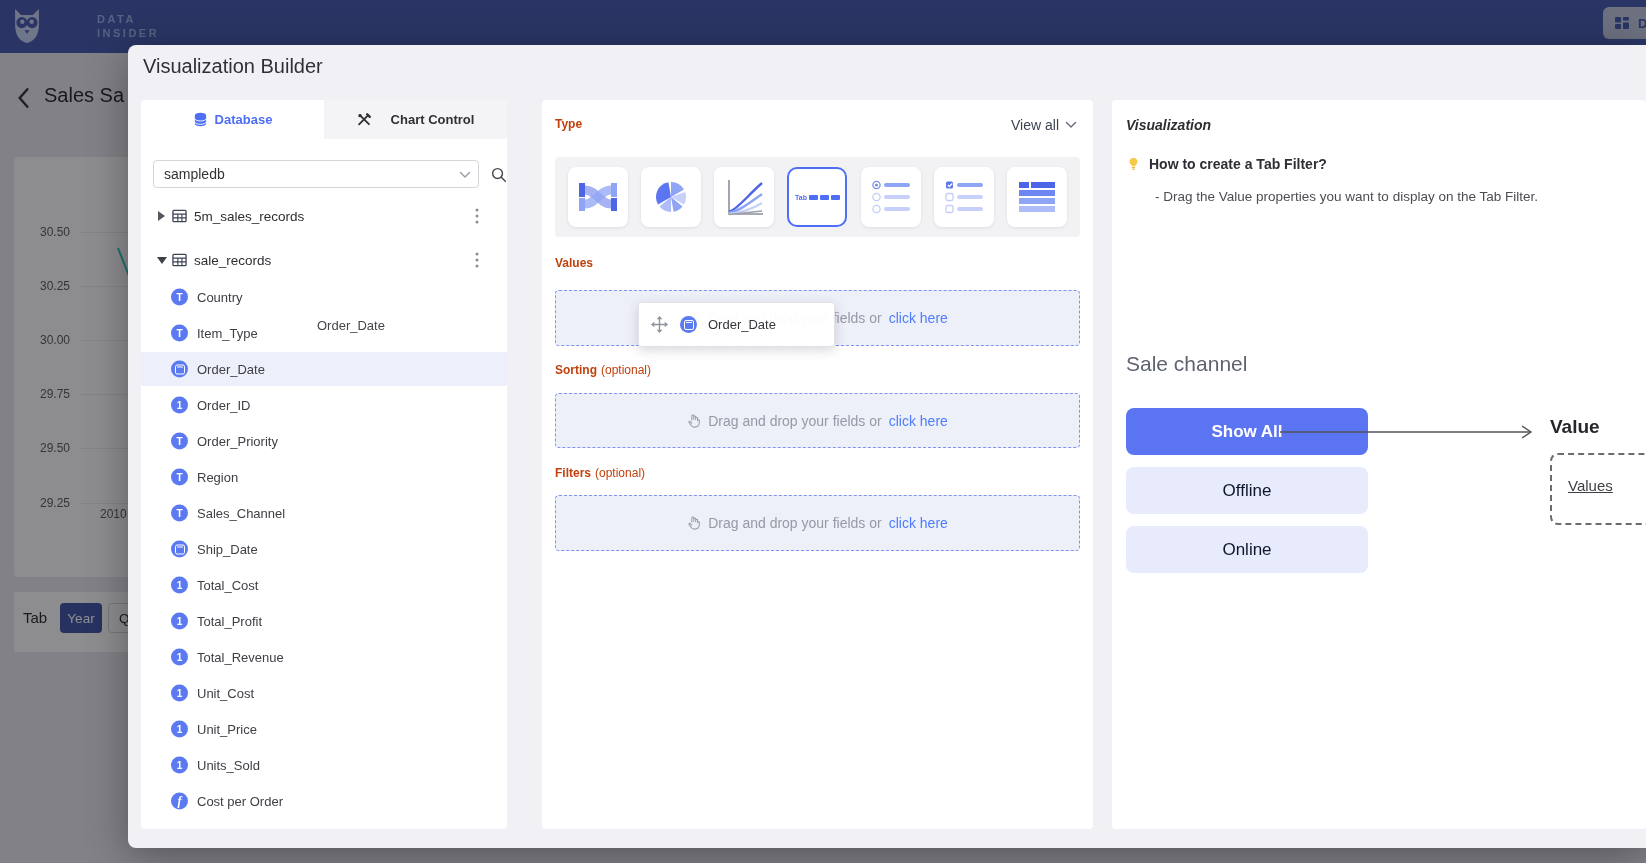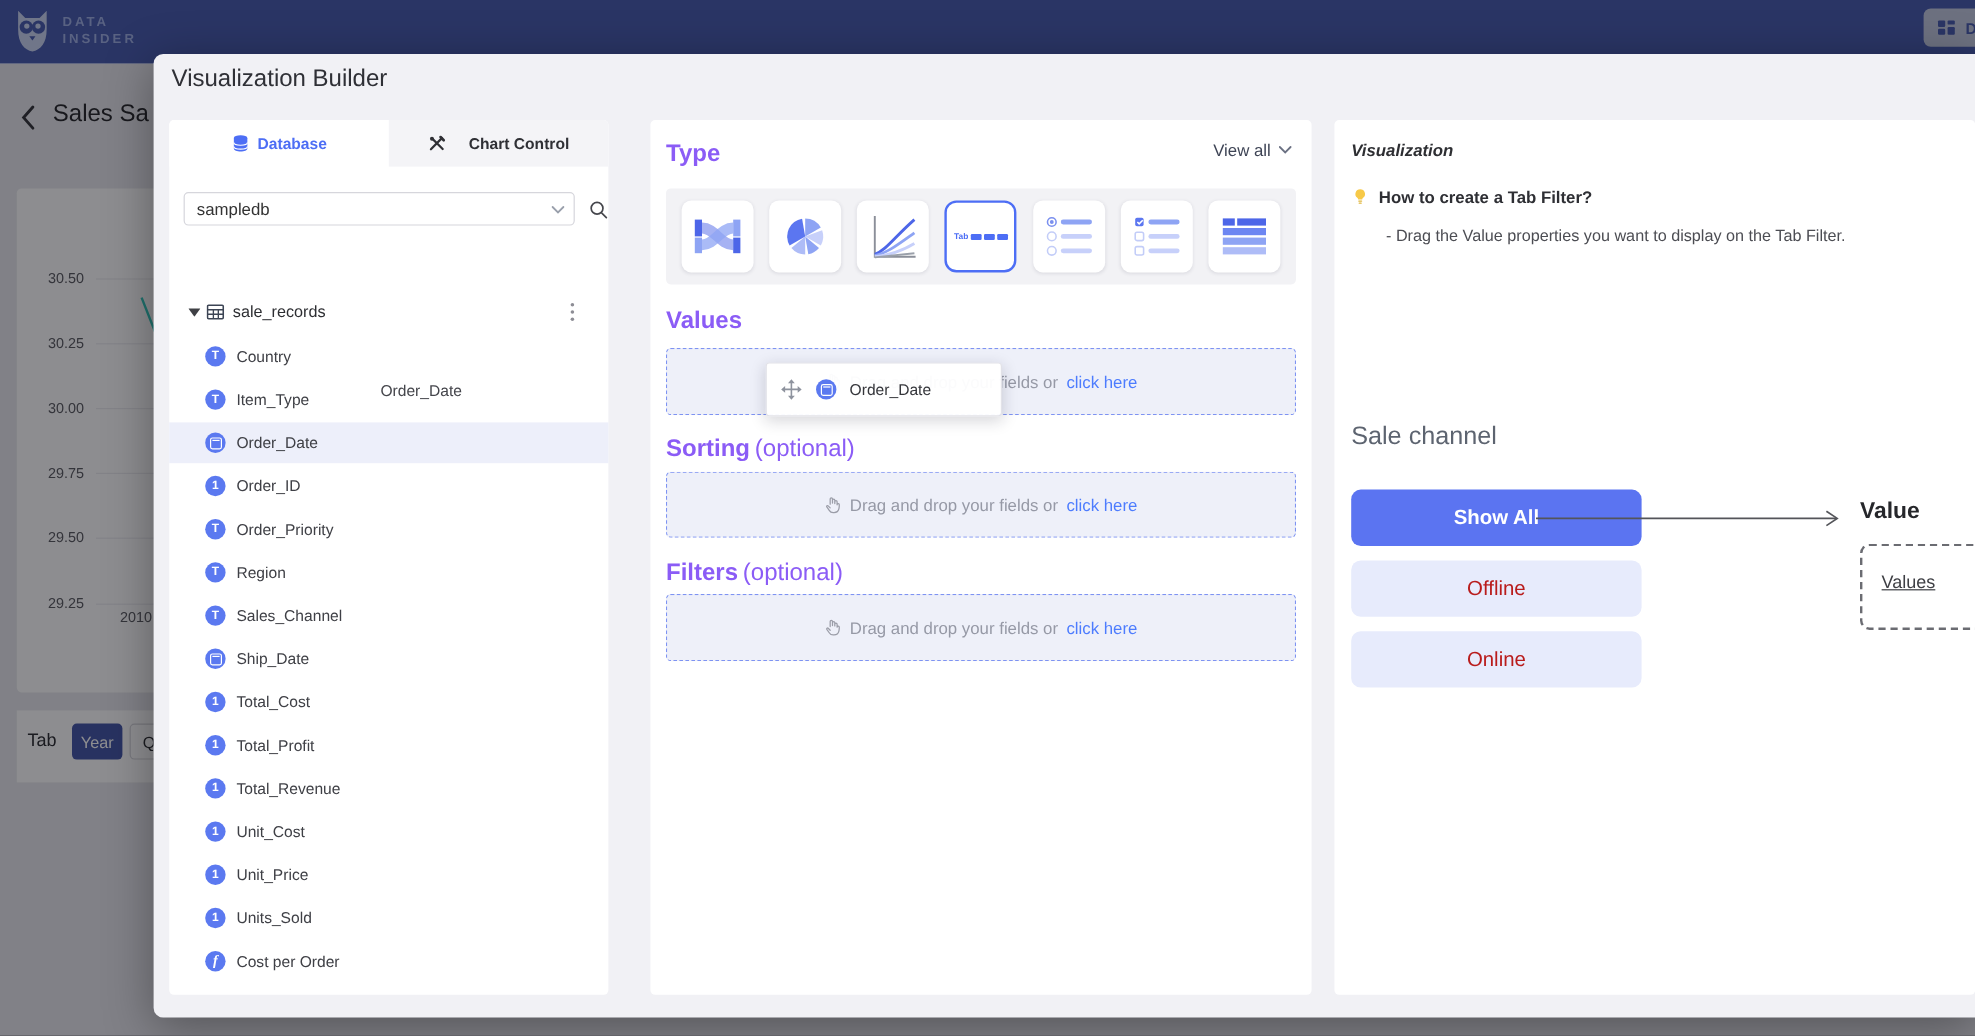--- a/index.html
+++ b/index.html
@@ -3,21 +3,21 @@
 <meta charset="utf-8">
 <style>
   html,body{margin:0;padding:0;background:#1a1b20;}
   #stage{position:relative;width:1646px;height:863px;overflow:hidden;background:#e8e9ed;
          font-family:"Liberation Sans",sans-serif;-webkit-font-smoothing:antialiased;}
   .abs{position:absolute;}
 
   
   #navbar{position:absolute;left:0;top:0;width:1646px;height:53px;background:#2a3565;z-index:2;}
   .logo-wrap{position:absolute;left:10px;top:6px;display:flex;gap:8px;align-items:center;}
-  .logo-text{color:#596282;font-size:11px;font-weight:bold;letter-spacing:2.5px;line-height:14px;}
+  .logo-text{color:#596282;font-size:11px;font-weight:bold;letter-spacing:2.5px;line-height:14px;margin-left:45px;}
   .nav-btn{position:absolute;left:1603px;top:7px;width:90px;height:32px;background:#6d7180;border-radius:6px;
            display:flex;align-items:center;gap:8px;padding:0 11px;box-sizing:border-box;
            color:#2a3565;font-weight:bold;font-size:13px;}
 
   
   #page{position:absolute;inset:0;z-index:1;}
   .page-title{position:absolute;left:44px;top:84px;font-size:20px;color:#1f2024;white-space:nowrap;}
   .chart-card{position:absolute;left:14px;top:157px;width:400px;height:420px;background:#fff;border-radius:4px;}
   .ytick{position:absolute;left:0;width:56px;text-align:right;font-size:12px;color:#55565c;}
   .gline{position:absolute;left:66px;right:8px;height:1px;background:#ececf0;}
@@ -60,21 +60,21 @@
          font-size:10px;font-weight:bold;flex:none;}
   .ficon.func span{font-style:italic;font-family:"Liberation Serif",serif;font-size:12px;font-weight:bold;}
   .date-box{width:8px;height:8px;border:1.5px solid #fff;border-radius:2px;position:relative;}
   .date-box:after{content:"";position:absolute;left:1px;right:1px;top:1px;height:1.5px;background:#fff;}
   .frow .ficon{position:absolute;left:30px;top:50%;transform:translateY(-50%);}
   .frow .flbl{position:absolute;left:56px;top:50%;transform:translateY(-50%);font-size:13px;color:#3f4046;}
   .frow.hl{background:#edeffa;}
   .tree-ghost{position:absolute;left:176px;top:218px;font-size:13px;color:#45464c;z-index:5;}
 
   
-  .sec-lbl{position:absolute;left:13px;font-size:20px;font-weight:bold;color:#8b5cf6;}
+  .sec-lbl{position:absolute;left:13px;font-size:12px;font-weight:bold;color:#c2410c;}
   .sec-lbl .opt{font-weight:normal;margin-left:4px;}
   .viewall{position:absolute;right:16px;top:17px;display:flex;align-items:center;gap:6px;font-size:14px;color:#3e4455;cursor:default;}
   .type-strip{position:absolute;left:13px;top:57px;width:525px;height:80px;background:#f2f2f5;border-radius:4px;
               display:flex;align-items:center;justify-content:space-between;padding:0 13px;box-sizing:border-box;}
   .ct{width:60px;height:60px;background:#fff;border-radius:8px;box-shadow:0 1px 3px rgba(40,40,70,.10);
       display:flex;align-items:center;justify-content:center;box-sizing:border-box;}
   .ct.sel{border:2px solid #4d6ef5;border-radius:10px;box-shadow:none;}
   .tfi{display:flex;align-items:center;gap:2px;}
   .tfi b{font-size:7px;color:#4d6ef5;}
   .tfi i{width:9px;height:5px;background:#4d6ef5;border-radius:1px;display:block;}
@@ -86,21 +86,21 @@
          display:flex;align-items:center;gap:11px;padding:0 11px;box-sizing:border-box;font-size:13px;color:#35363b;z-index:6;}
 
   
   .rp-header{position:absolute;left:14px;top:17px;font-size:14px;font-weight:bold;color:#2e2f33;font-style:italic;}
   .tip-row{position:absolute;left:14px;top:56px;display:flex;align-items:center;gap:8px;}
   .tip-title{font-size:14px;font-weight:bold;color:#2e2f34;}
   .tip-body{position:absolute;left:43px;top:89px;font-size:13.5px;color:#4c4d53;}
   .widget-title{position:absolute;left:14px;top:252px;font-size:21px;font-weight:500;color:#5d6470;}
   .opt-btn{position:absolute;left:14px;width:242px;height:47px;border-radius:8px;display:flex;align-items:center;justify-content:center;font-size:17px;}
   .opt-btn.active{background:#5b74f1;color:#fff;font-weight:bold;}
-  .opt-btn.plain{background:#e7ebfc;color:#b91c1c;}
+  .opt-btn.plain{background:#e7ebfc;color:#0f172a;}
   .anno-value{position:absolute;left:438px;top:316px;font-size:19px;font-weight:bold;color:#26272b;white-space:nowrap;}
   .anno-box{position:absolute;left:438px;top:353px;width:210px;height:72px;border:2px dashed #6b6c72;border-radius:8px;box-sizing:border-box;}
   .anno-box span{position:absolute;left:16px;top:22px;font-size:15px;color:#3e3f44;text-decoration:underline;}
 </style>
 </head>
 <body>
 
 <div id="stage">
 
   <div id="page">
@@ -188,20 +188,35 @@
 
       <input class="search-input" readonly="" value="sampledb" style="">
       <svg class="input-chev" width="12" height="8" viewBox="0 0 12 8">
         <path d="M1.5 1.5 L6 6 L10.5 1.5" fill="none" stroke="#9aa0ac" stroke-width="1.5" stroke-linecap="round"></path>
       </svg>
       <svg class="search-ico" width="17" height="17" viewBox="0 0 18 18">
         <circle cx="8" cy="8" r="5.2" fill="none" stroke="#45464c" stroke-width="1.5"></circle>
         <path d="M12.2 12.2 L16.2 16.2" stroke="#45464c" stroke-width="1.5" stroke-linecap="round"></path>
       </svg>
 
+      <div class="trow" style="top:98px">
+        <svg class="caret" width="8" height="10" viewBox="0 0 8 10">
+          <path d="M1 0 L8 5 L1 10 Z" fill="#55565c"></path>
+        </svg>
+        <svg class="grid-ico" width="15" height="15" viewBox="0 0 16 16">
+          <rect x="1" y="2" width="14" height="12" rx="1" fill="none" stroke="#3c4454" stroke-width="1.4"></rect>
+          <path d="M1 6 H15 M6.2 6 V14 M10.6 6 V14 M1 10 H15" stroke="#3c4454" stroke-width="1.2"></path>
+        </svg>
+        <span class="tlbl">5m_sales_records</span>
+        <svg class="kebab" width="4" height="16" viewBox="0 0 4 16">
+          <circle cx="2" cy="2" r="1.5" fill="#8d8d95"></circle>
+            <circle cx="2" cy="8" r="1.5" fill="#8d8d95"></circle>
+            <circle cx="2" cy="14" r="1.5" fill="#8d8d95"></circle>
+        </svg>
+      </div>
 
       <div class="trow" style="top:142px">
         <svg class="caret" width="10" height="8" viewBox="0 0 10 8">
           <path d="M0 1 L10 1 L5 8 Z" fill="#3f4045"></path>
         </svg>
         <svg class="grid-ico" width="15" height="15" viewBox="0 0 16 16">
           <rect x="1" y="2" width="14" height="12" rx="1" fill="none" stroke="#3c4454" stroke-width="1.4"></rect>
           <path d="M1 6 H15 M6.2 6 V14 M10.6 6 V14 M1 10 H15" stroke="#3c4454" stroke-width="1.2"></path>
         </svg>
         <span class="tlbl">sale_records</span>

